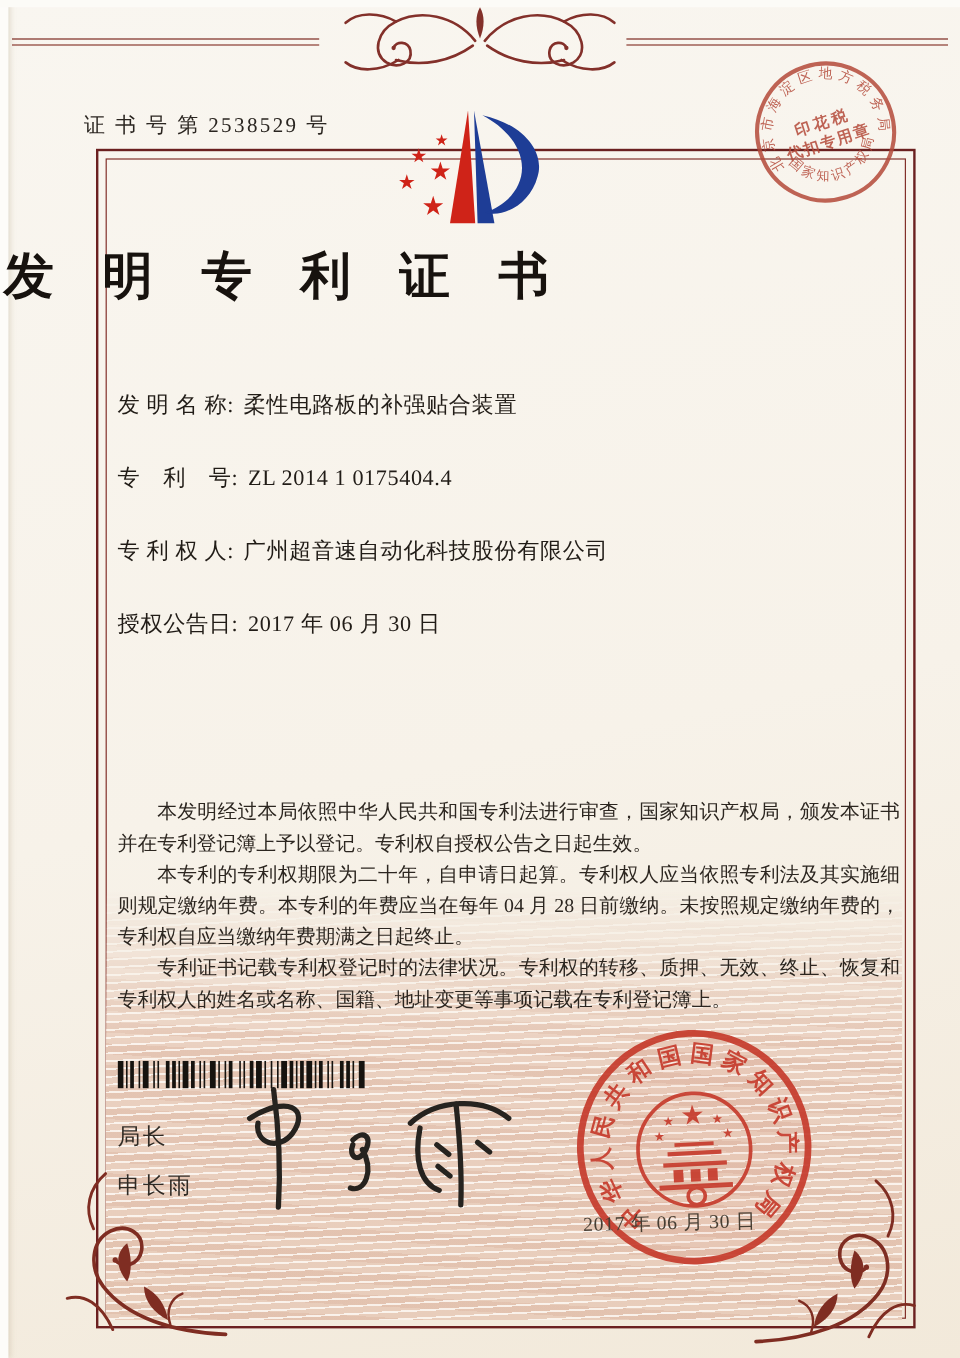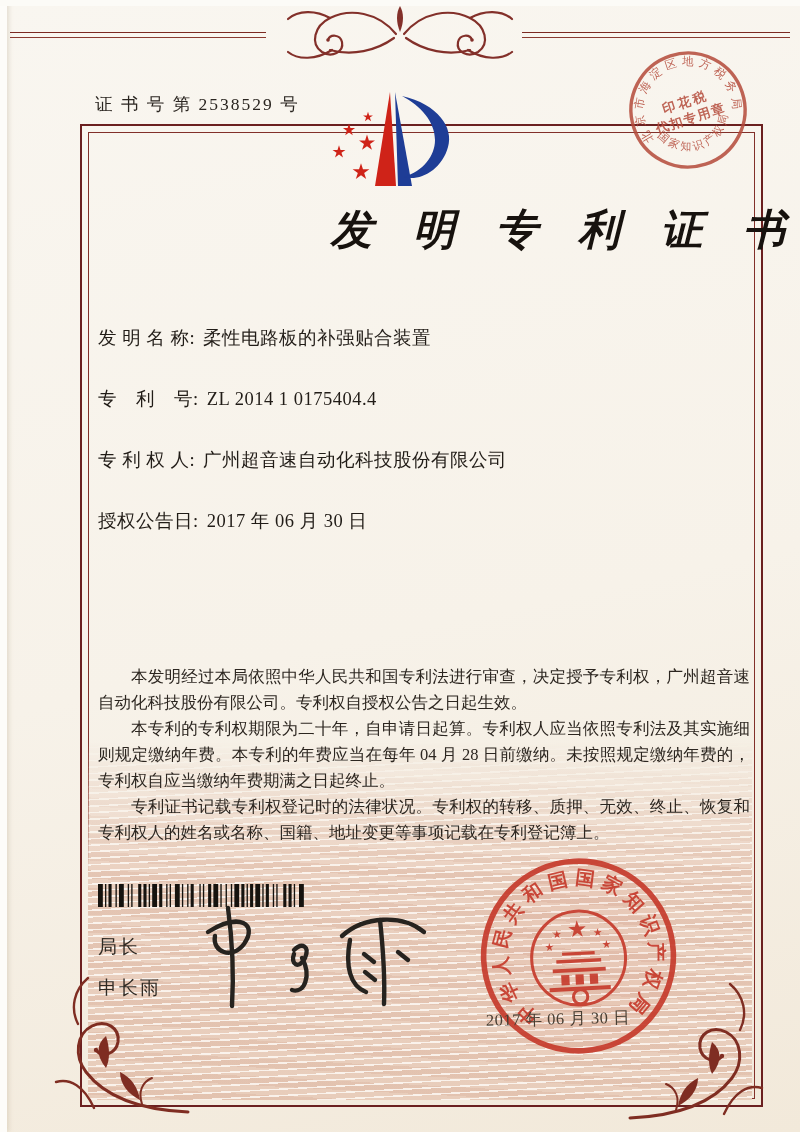--- a/index.html
+++ b/index.html
@@ -23,24 +23,24 @@
   .band{position:absolute;left:88px;top:742px;width:664px;height:358px;
     background:
       repeating-linear-gradient(177deg, rgba(255,252,248,0) 0 5px, rgba(255,252,248,.8) 5px 6.5px),
       repeating-linear-gradient(183deg, rgba(213,168,146,.28) 0 9px, rgba(213,168,146,0) 9px 18px),
       linear-gradient(#ebd2c3,#e8cdbb);
     -webkit-mask-image:linear-gradient(to bottom,transparent 0,#000 130px);
     mask-image:linear-gradient(to bottom,transparent 0,#000 130px);}
 
   .corner-orn{position:absolute;}
 
-  .cert-no{position:absolute;left:70px;top:92px;font-size:17.5px;letter-spacing:2px;color:#2a2520;margin-left:25px;}
+  .cert-no{position:absolute;left:70px;top:92px;font-size:17.5px;letter-spacing:2px;color:#2a2520;}
   .logo{position:absolute;left:318px;top:84px;}
-  .title{position:absolute;left:0;right:0;top:202px;text-align:right;font-size:42px;font-weight:700;
-         letter-spacing:15px;color:#17120e;padding-left:15px;font-style:italic;}
+  .title{position:absolute;left:0;right:0;top:202px;text-align:left;font-size:42px;font-weight:700;
+         letter-spacing:15px;color:#17120e;padding-left:3px;}
 
   .fields{position:absolute;left:98px;top:326px;color:#211c17;}
   .field{font-size:18.5px;height:24px;line-height:24px;margin-bottom:37px;letter-spacing:.5px;white-space:nowrap;}
   .field .lab{margin-right:8px;}
 
   .body-text{position:absolute;left:98px;top:664px;width:652px;color:#2c2620;
              font-size:16.5px;line-height:26px;text-align:justify;}
   .body-text p{margin:0;text-indent:2em;}
 
   .barcode{position:absolute;left:98px;top:884px;width:208px;height:23px;}
@@ -158,21 +158,21 @@
   </svg>
 
   <div class="fields">
     <div class="field"><span class="lab">发 明 名 称:</span><span>柔性电路板的补强贴合装置</span></div>
     <div class="field"><span class="lab">专　利　号:</span><span>ZL 2014 1 0175404.4</span></div>
     <div class="field"><span class="lab">专 利 权 人:</span><span>广州超音速自动化科技股份有限公司</span></div>
     <div class="field"><span class="lab">授权公告日:</span><span>2017 年 06 月 30 日</span></div>
   </div>
 
   <div class="body-text">
-    <p>本发明经过本局依照中华人民共和国专利法进行审查，决定授予专利权，广州超音速自动化科技股份有限公司。专利权自授权公告之日起生效。</p>
+    <p>本发明经过本局依照中华人民共和国专利法进行审查，国家知识产权局，颁发本证书并在专利登记簿上予以登记。专利权自授权公告之日起生效。</p>
     <p>本专利的专利权期限为二十年，自申请日起算。专利权人应当依照专利法及其实施细则规定缴纳年费。本专利的年费应当在每年 04 月 28 日前缴纳。未按照规定缴纳年费的，专利权自应当缴纳年费期满之日起终止。</p>
     <p>专利证书记载专利权登记时的法律状况。专利权的转移、质押、无效、终止、恢复和专利权人的姓名或名称、国籍、地址变更等事项记载在专利登记簿上。</p>
   </div>
 
   <svg class="barcode" width="208" height="23" viewBox="0 0 208 23">
     <g fill="#16130f">
         <rect x="0" y="0" width="4.843697478991596" height="23"></rect>
         <rect x="6.991596638655462" y="0" width="1.3478991596638656" height="23"></rect>
         <rect x="10.487394957983193" y="0" width="3.095798319327731" height="23"></rect>
         <rect x="17.478991596638657" y="0" width="1.3478991596638656" height="23"></rect>

